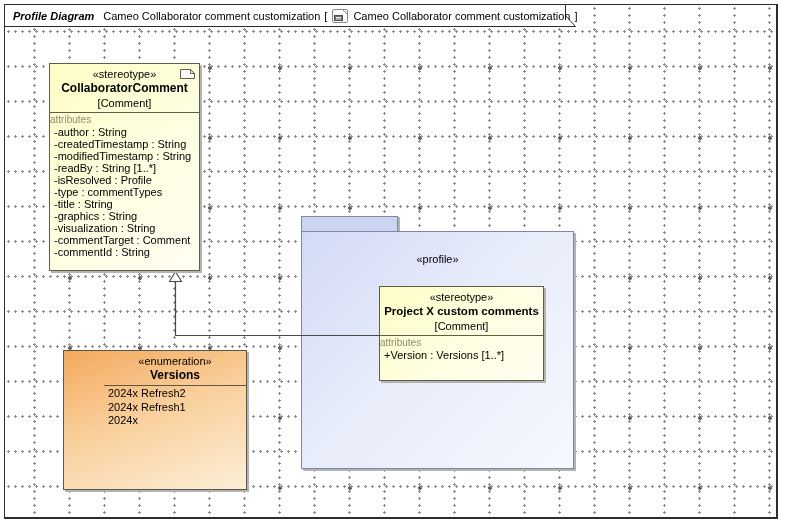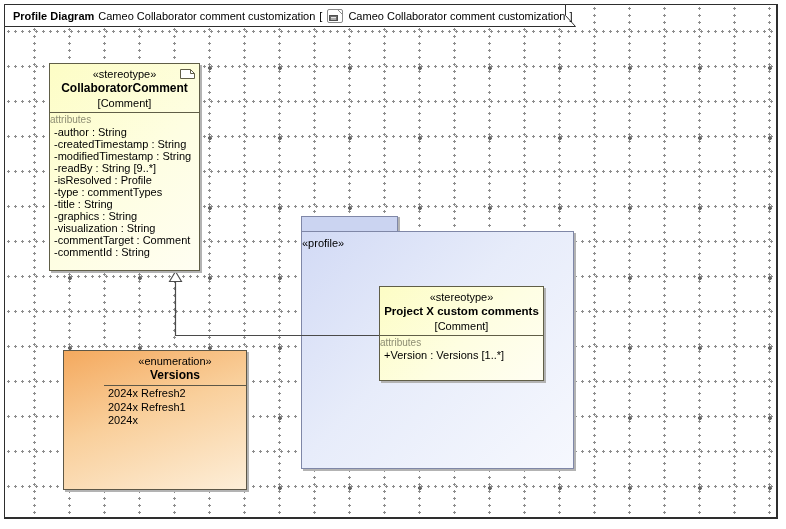--- a/index.html
+++ b/index.html
@@ -19,21 +19,21 @@
       radial-gradient(circle,#646464 1.8px,transparent 2.2px);
     background-size:35px 7px,7px 35px,70px 70px;
     background-position:12px 0,0 9px,30px 28px;
   }
   
   .tab-svg{position:absolute;left:4px;top:4px;}
   .tab-text{
     position:absolute;left:13px;top:9px;height:14px;display:flex;align-items:center;
     font-size:11px;white-space:nowrap;gap:4px;
   }
-  .tab-text .dtype{font-weight:bold;}
+  .tab-text .dtype{font-weight:bold;margin-right:5px;font-style:italic;}
   .dg-icon{display:inline-block;margin:0 1px;}
   
   .uml-box{
     position:absolute;border:1px solid #605e47;box-shadow:2px 2px 0 #b3b3b3;
     font-size:11px;line-height:13px;
   }
   .yellow{background:linear-gradient(135deg,#fdfdc5 0%,#fefee2 55%,#fffef2 100%);}
   .orange{background:linear-gradient(160deg,#f4a95e 0%,#f9cf9b 45%,#fdeed8 100%);border-color:#5d5747;padding-left:40px;}
   .box-head{text-align:center;padding-top:3px;}
   .box-stereo{line-height:14px;}
@@ -49,21 +49,21 @@
   
   .pkg-tab{
     position:absolute;left:301px;top:216px;width:95px;height:15px;
     background:#cbd4f1;border:1px solid #7f87a7;box-shadow:2px 1px 0 #b3b3b3;
   }
   .pkg-body{
     position:absolute;left:301px;top:231px;width:271px;height:236px;
     background:linear-gradient(135deg,#d2daf5 0%,#e7ecfa 45%,#f6f8fe 100%);
     border:1px solid #7f87a7;box-shadow:2px 2px 0 #b3b3b3;
   }
-  .pkg-label{padding-top:5px;font-size:11px;}
+  .pkg-label{text-align:center;padding-top:21px;font-size:11px;}
   .connector{position:absolute;left:0;top:0;pointer-events:none;}
 </style>
 </head>
 <body>
 
 <div class="canvas">
 
   <div class="frame"></div>
 
   <svg class="tab-svg" width="576" height="24">
@@ -104,21 +104,21 @@
       <div class="box-stereo">«stereotype»</div>
       <div class="box-name">CollaboratorComment</div>
       <div class="box-meta">[Comment]</div>
     </div>
     <div class="sep"></div>
     <div class="attr-label">attributes</div>
     <div>
       <div class="attr-row">-author : String</div>
       <div class="attr-row">-createdTimestamp : String</div>
       <div class="attr-row">-modifiedTimestamp : String</div>
-      <div class="attr-row">-readBy : String [9..*]</div>
+      <div class="attr-row">-readBy : String [1..*]</div>
       <div class="attr-row">-isResolved : Profile</div>
       <div class="attr-row">-type : commentTypes</div>
       <div class="attr-row">-title : String</div>
       <div class="attr-row">-graphics : String</div>
       <div class="attr-row">-visualization : String</div>
       <div class="attr-row">-commentTarget : Comment</div>
       <div class="attr-row">-commentId : String</div>
     </div>
   </div>
 

